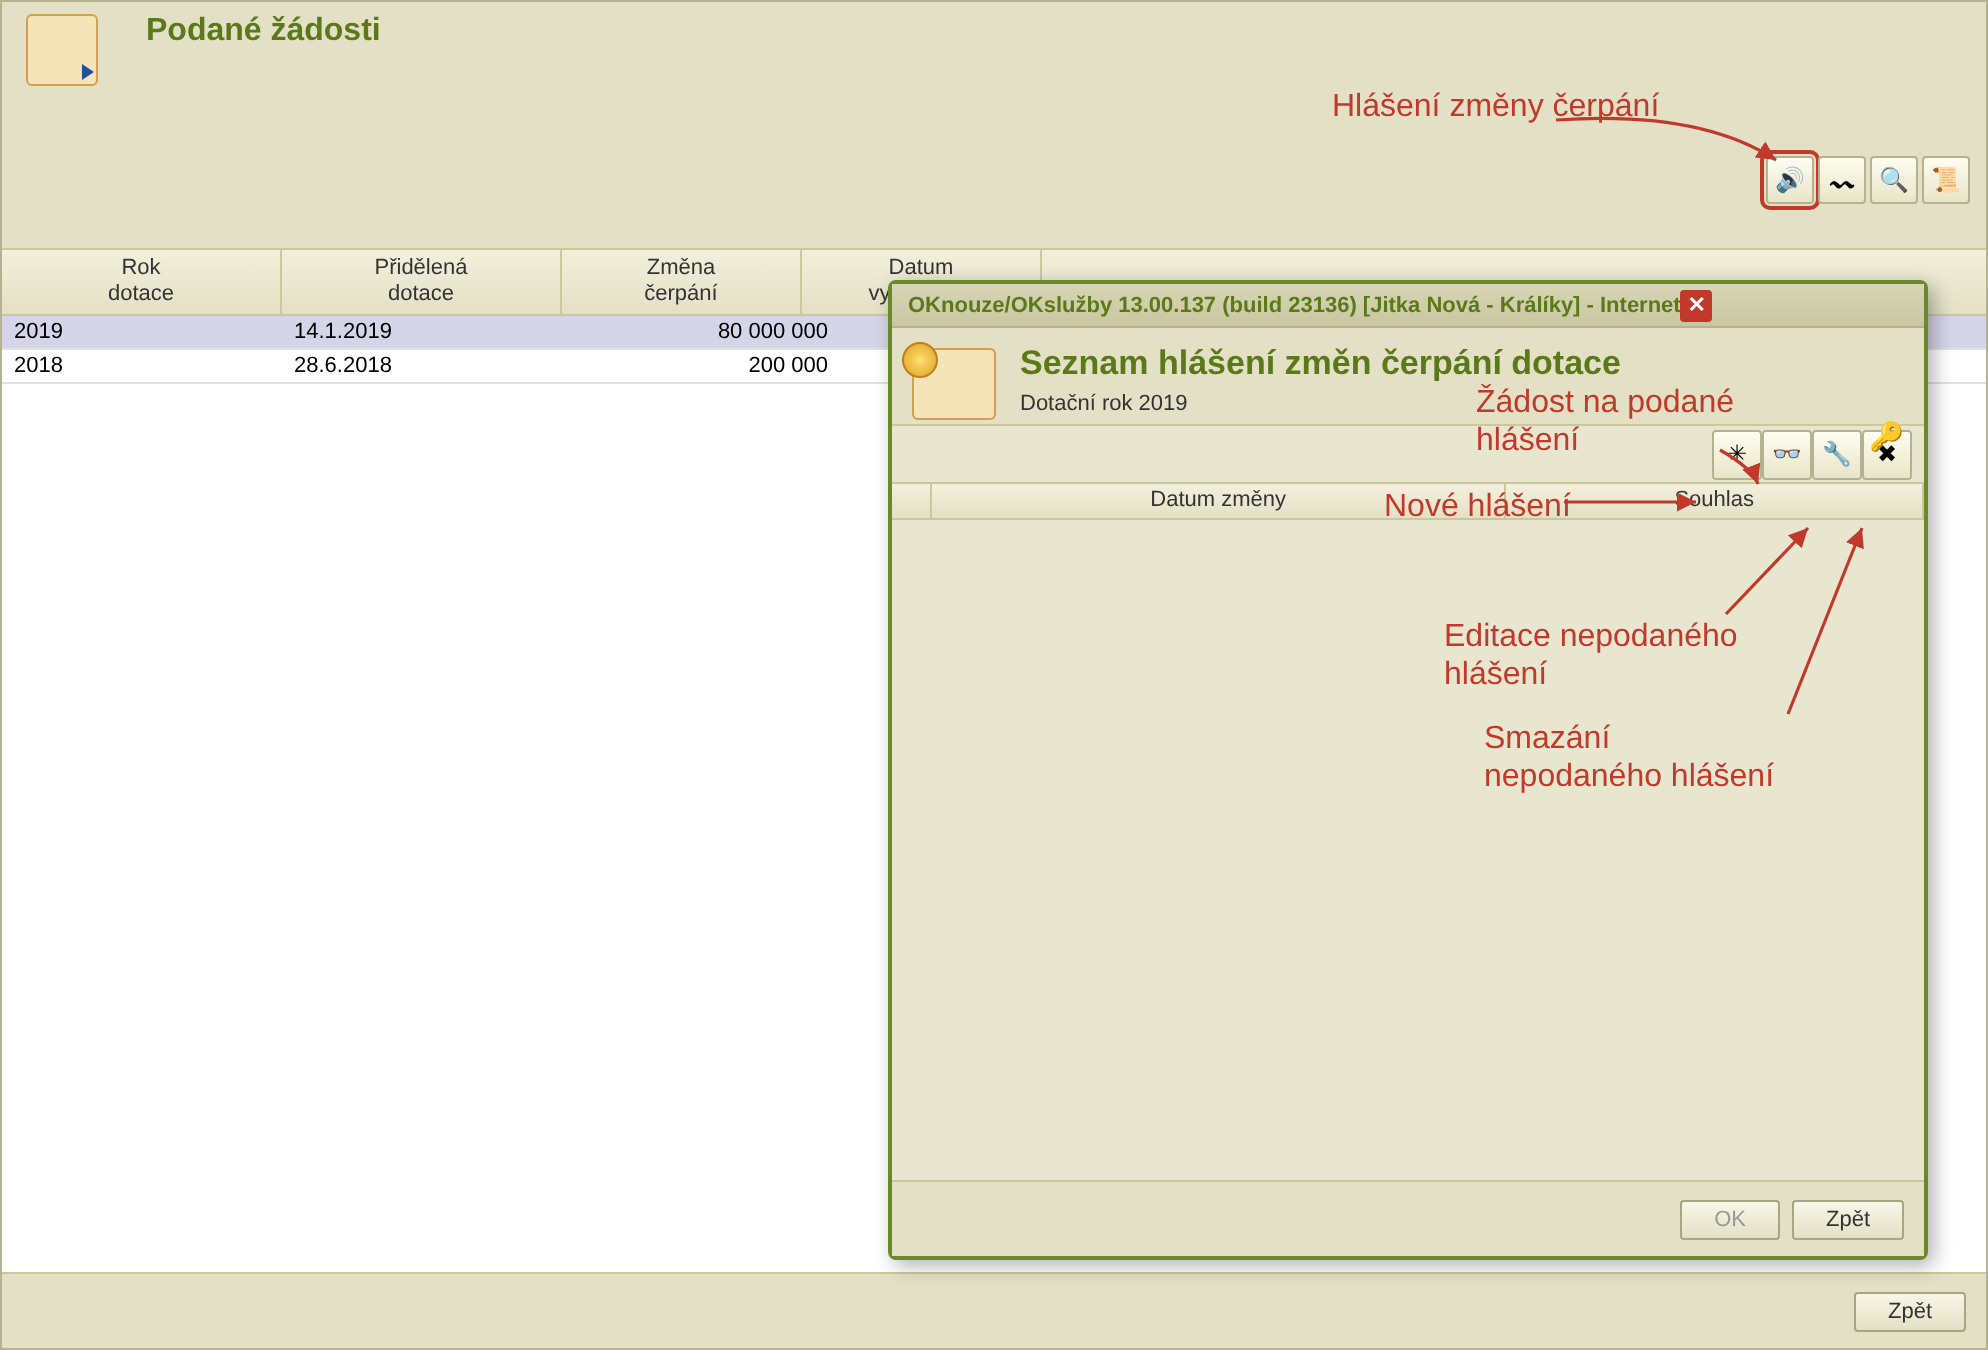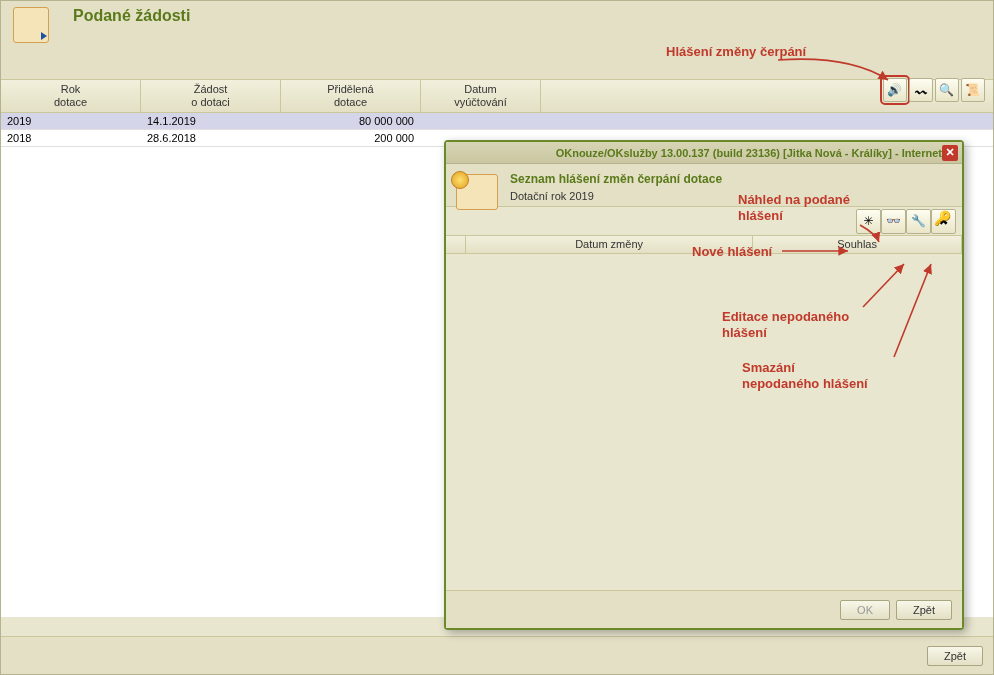--- a/index.html
+++ b/index.html
@@ -15,21 +15,21 @@
   .main-window {
     position: absolute;
     top: 0; left: 0;
     width: 994px;
     height: 675px;
     background: #e9e6d0;
     border: 1px solid #b5b38f;
   }
   .header-area {
     background: #e3e0c5;
-    height: 79px;
+    height: 124px;
     position: relative;
     border-bottom: 1px solid #cac89b;
   }
   .header-icon {
     position: absolute;
     top: 6px; left: 12px;
     width: 36px; height: 36px;
     background: #f4e4b8;
     border: 1px solid #d4a050;
     border-radius: 3px;
@@ -159,21 +159,21 @@
     border-radius: 4px;
     box-shadow: 3px 3px 10px rgba(0,0,0,0.3);
     display: flex;
     flex-direction: column;
   }
   .dialog-titlebar {
     height: 22px;
     background: linear-gradient(#d8d5b6, #c9c6a0);
     display: flex;
     align-items: center;
-    justify-content: flex-end;
+    justify-content: flex-start;
     padding: 0 4px 0 8px;
     font-size: 11px;
     font-weight: bold;
     color: #5a7a1a;
     border-bottom: 1px solid #b5b38f;
   }
   .dialog-close {
     width: 16px; height: 16px;
     background: #c0392b;
     color: #fff;
@@ -184,21 +184,21 @@
     font-size: 11px;
     font-weight: bold;
     cursor: pointer;
   }
   .dialog-header {
     padding: 8px 12px 4px 12px;
     position: relative;
   }
   .dialog-header-title {
     color: #5a7a1a;
-    font-size: 12px;
+    font-size: 17px;
     font-weight: bold;
     margin-left: 52px;
   }
   .dialog-header-sub {
     margin-left: 52px;
     font-size: 11px;
     color: #333;
     margin-top: 4px;
   }
   .dialog-header-icon {
@@ -257,22 +257,22 @@
     justify-content: flex-end;
     align-items: center;
     padding-right: 10px;
     background: #e3e0c5;
   }
 
   
   .anno {
     position: absolute;
     color: #c0392b;
-    font-weight: bold;
-    font-size: 13px;
+    font-weight: normal;
+    font-size: 16px;
     pointer-events: none;
     line-height: 1.2;
   }
   svg.overlay {
     position: absolute;
     top: 0; left: 0;
     width: 994px;
     height: 675px;
     pointer-events: none;
   }
@@ -302,24 +302,24 @@
       <div class="toolbar-btn">
         <span>📜</span>
       </div>
     </div>
   </div>
 
   <div class="table-area">
     <div class="table-header">
       <div class="th col-rok" style="white-space: pre-line;">Rok
 dotace</div>
-      <div class="th col-zadost" style="white-space: pre-line;">Žádost
-o dotaci</div>
       <div class="th col-pridelena" style="white-space: pre-line;">Přidělená
 dotace</div>
+      <div class="th col-zmena" style="white-space: pre-line;">Změna
+čerpání</div>
       <div class="th col-datum" style="white-space: pre-line;">Datum
 vyúčtování</div>
     </div>
 
     <div class="table-row selected">
       <div class="td col-rok">2019</div>
       <div class="td col-zadost">14.1.2019</div>
       <div class="td col-pridelena num">80 000 000</div>
     </div>
     <div class="table-row">
@@ -383,21 +383,21 @@
   </div>
 
   <div class="dialog-body"></div>
 
   <div class="dialog-footer">
     <button class="btn" disabled="">OK</button>
     <button class="btn">Zpět</button>
   </div>
 
   <div class="dialog-annos">
-    <div class="anno" style="top: 50px; left: 292px; white-space: pre-line;">Náhled na podané
+    <div class="anno" style="top: 50px; left: 292px; white-space: pre-line;">Žádost na podané
 hlášení</div>
     <div class="anno" style="top:102px; left:246px;">Nové hlášení</div>
     <div class="anno" style="top: 167px; left: 276px; white-space: pre-line;">Editace nepodaného
 hlášení</div>
     <div class="anno" style="top: 218px; left: 296px; white-space: pre-line;">Smazání
 nepodaného hlášení</div>
 
     <svg style="position:absolute;top:0;left:0;width:100%;height:100%;">
       <defs>
         <marker id="arrowDR" markerWidth="8" markerHeight="8" refX="6" refY="3" orient="auto">

